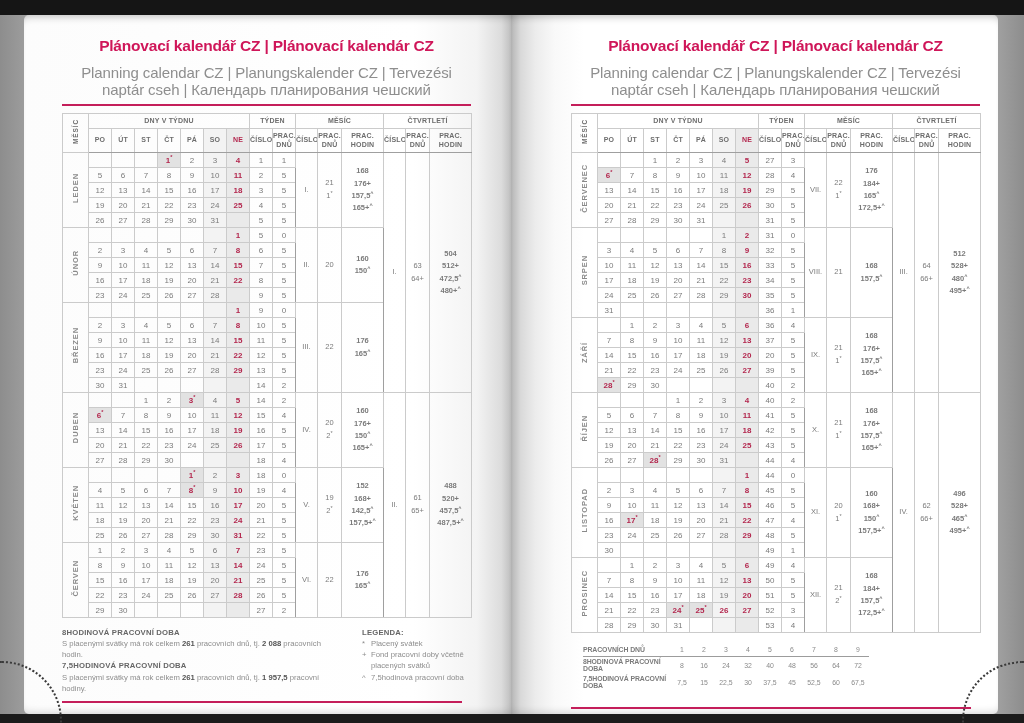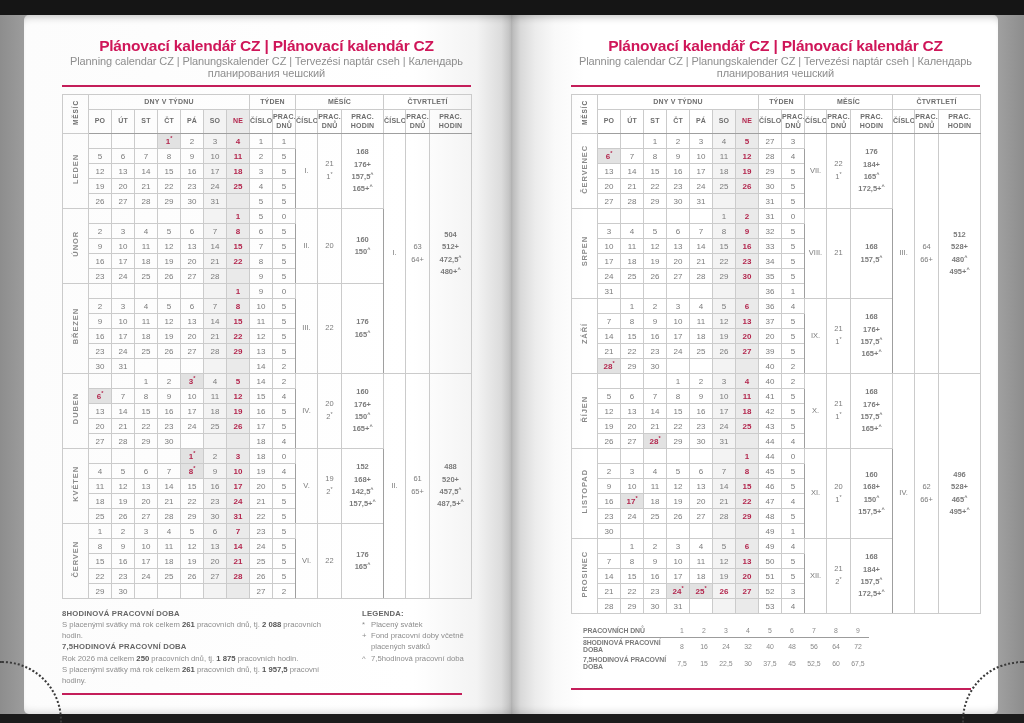--- a/index.html
+++ b/index.html
@@ -16,21 +16,21 @@
     box-shadow:inset 0 8px 9px -7px rgba(0,0,0,.28), inset 0 -7px 8px -6px rgba(0,0,0,.18);}
   .page.right{border-radius:0 5px 5px 0;
     background:linear-gradient(to right,#b5b5b5 0,#d9d9d9 2%,#ececec 5%,#f9f9f9 9%,#ffffff 15%);
     box-shadow:inset 0 8px 9px -7px rgba(0,0,0,.28), inset 0 -7px 8px -6px rgba(0,0,0,.18);}
   .content{position:absolute;top:22px;width:409px;}
   .page.left .content{left:38px;}
   .page.right .content{left:60px;}
 
   .cal-header{text-align:center;}
   .title{font-size:15.5px;font-weight:bold;color:#cf1659;letter-spacing:-0.2px;}
-  .subtitle{font-size:11px;color:#8e8e8e;margin-top:0;letter-spacing:-0.1px;}
+  .subtitle{font-size:15px;color:#8e8e8e;margin-top:9px;letter-spacing:-0.1px;}
   .rule{height:2px;background:#c41e5a;margin-top:6px;}
 
   table.cal{border-collapse:collapse;table-layout:fixed;width:409px;margin-top:7px;
             border:1px solid #9a9a9a;}
   .cal th,.cal td{border:1px solid #cbcbcb;padding:0;text-align:center;overflow:hidden;}
   .cal .gl{border-left:1px solid #9f9f9f;}
   .cal thead tr.g{height:15px;}
   .cal thead tr.dh{height:24px;}
   .cal thead tr.dh th{border-bottom:1px solid #9f9f9f;}
   .cal th{font-size:7px;font-weight:bold;color:#6d6d6d;white-space:pre-line;line-height:1.15;letter-spacing:0.2px;}
@@ -511,21 +511,20 @@
                   <td class="wk">2</td>
                 </tr>
               </tbody>
             </table>
           </div>
         <div class="footer-left">
           <div class="fl-text">
             <div class="fh">8HODINOVÁ PRACOVNÍ DOBA</div>
             <div class="fl">S placenými svátky má rok celkem <b>261</b> pracovních dnů, tj. <b>2 088</b> pracovních hodin.</div>
             <div class="fh">7,5HODINOVÁ PRACOVNÍ DOBA</div>
-            <div class="fl">Rok 2026 má celkem <b>250</b> pracovních dnů, tj. <b>1 875</b> pracovních hodin.</div>
             <div class="fl">S placenými svátky má rok celkem <b>261</b> pracovních dnů, tj. <b>1 957,5</b> pracovní hodiny.</div>
           </div>
           <div class="legend">
             <div class="fh">LEGENDA:</div>
             <div class="li">
                 <span class="sym">*</span>
                 <span>Placený svátek</span>
               </div>
             <div class="li">
                 <span class="sym">+</span>

